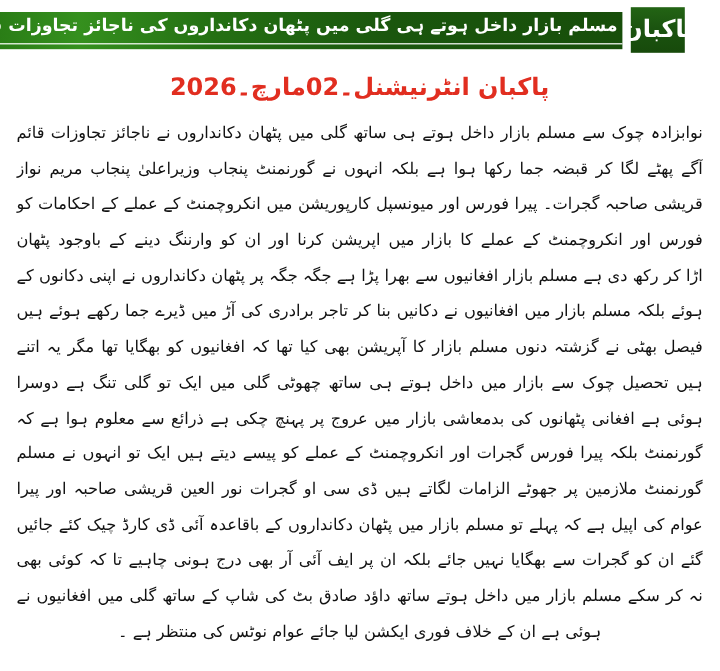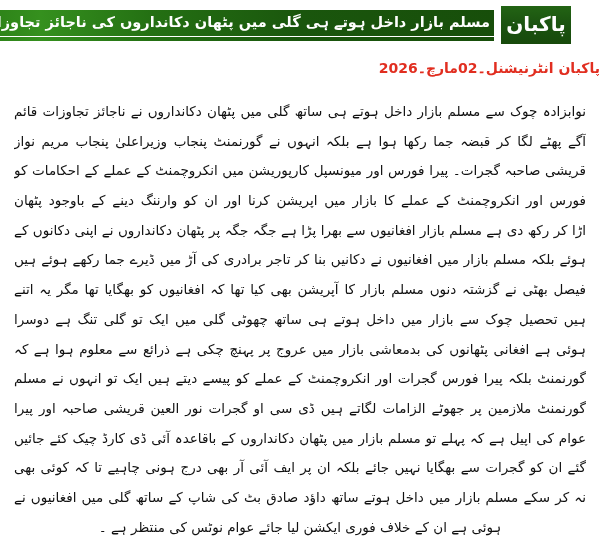--- a/index.html
+++ b/index.html
@@ -19,21 +19,21 @@
     height: 38px;
     display: flex;
     direction: rtl;            
     align-items: center;
     padding-right: 29px;
     padding-left: 40px;
     gap: 7px;
     box-sizing: border-box;
   }
   .logo-box {
-    width: 70px;
+    width: 45px;
     height: 38px;
     background: linear-gradient(180deg, #236414 0%, #1b5410 45%, #174a0b 100%);
     display: flex;
     align-items: center;
     justify-content: center;
     flex: 0 0 auto;
   }
   .logo-text {
     color: #ffffff;
     font-size: 20px;
@@ -58,22 +58,23 @@
     white-space: nowrap;
     border-bottom: 1px solid #ffffff;
     padding: 0 4px 4px 4px;
     line-height: 1.3;
   }
 
   
   .dateline {
     position: absolute;
     top: 60px; left: 0; right: 0;
+    text-align: center;
     color: #e12e20;
-    font-size: 14px;
+    font-size: 20px;
     font-weight: bold;
     direction: rtl;
   }
 
   
   .article {
     position: absolute;
     top: 97px;
     right: 14px;
     left: 14px;

